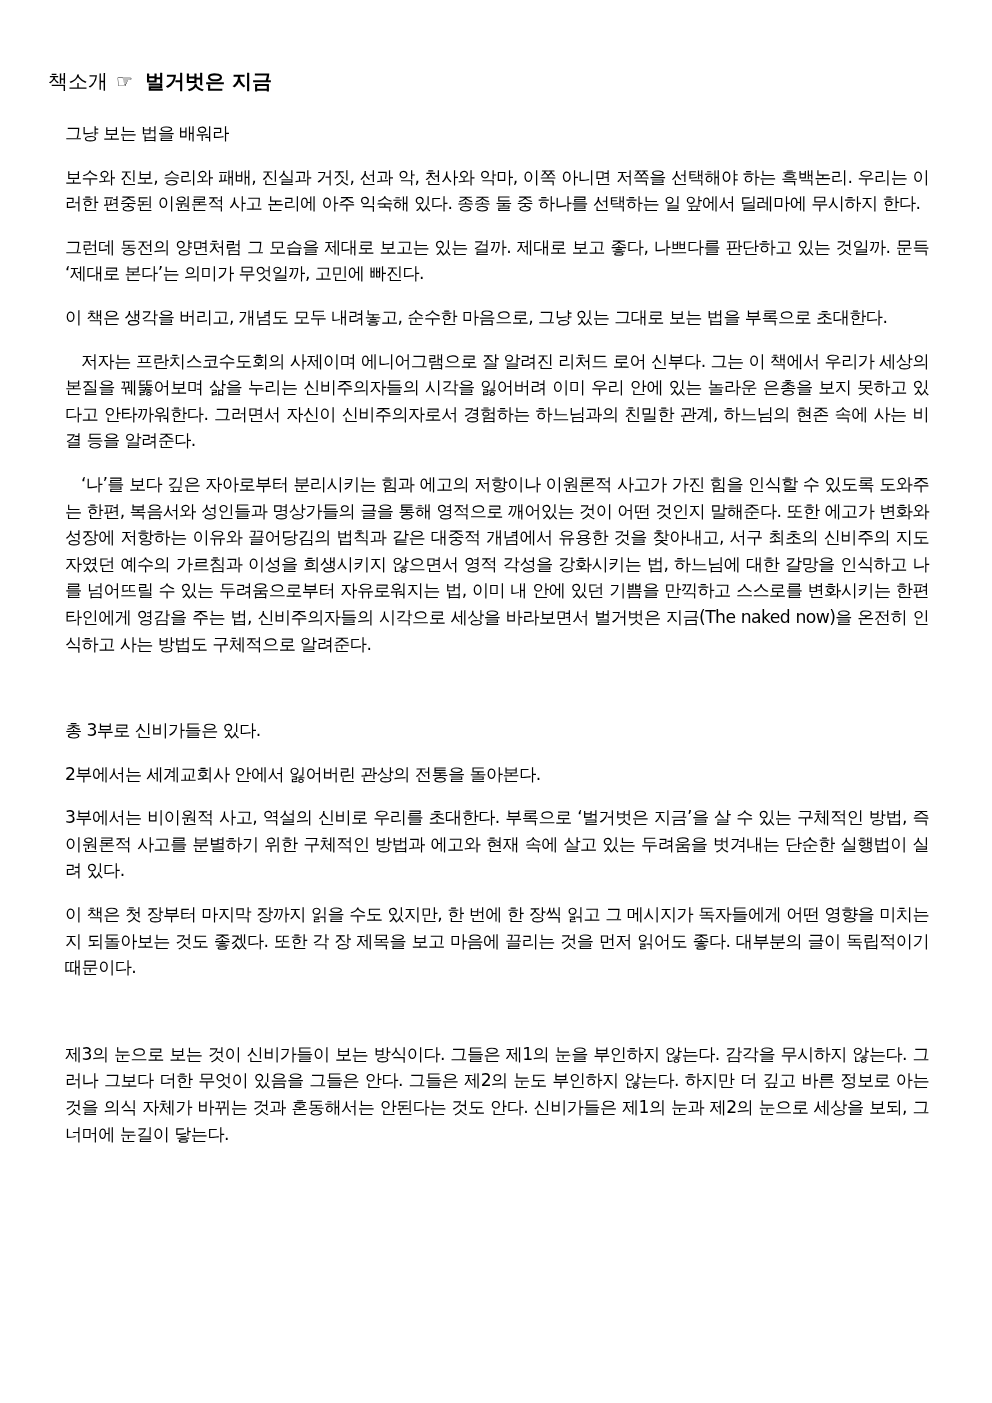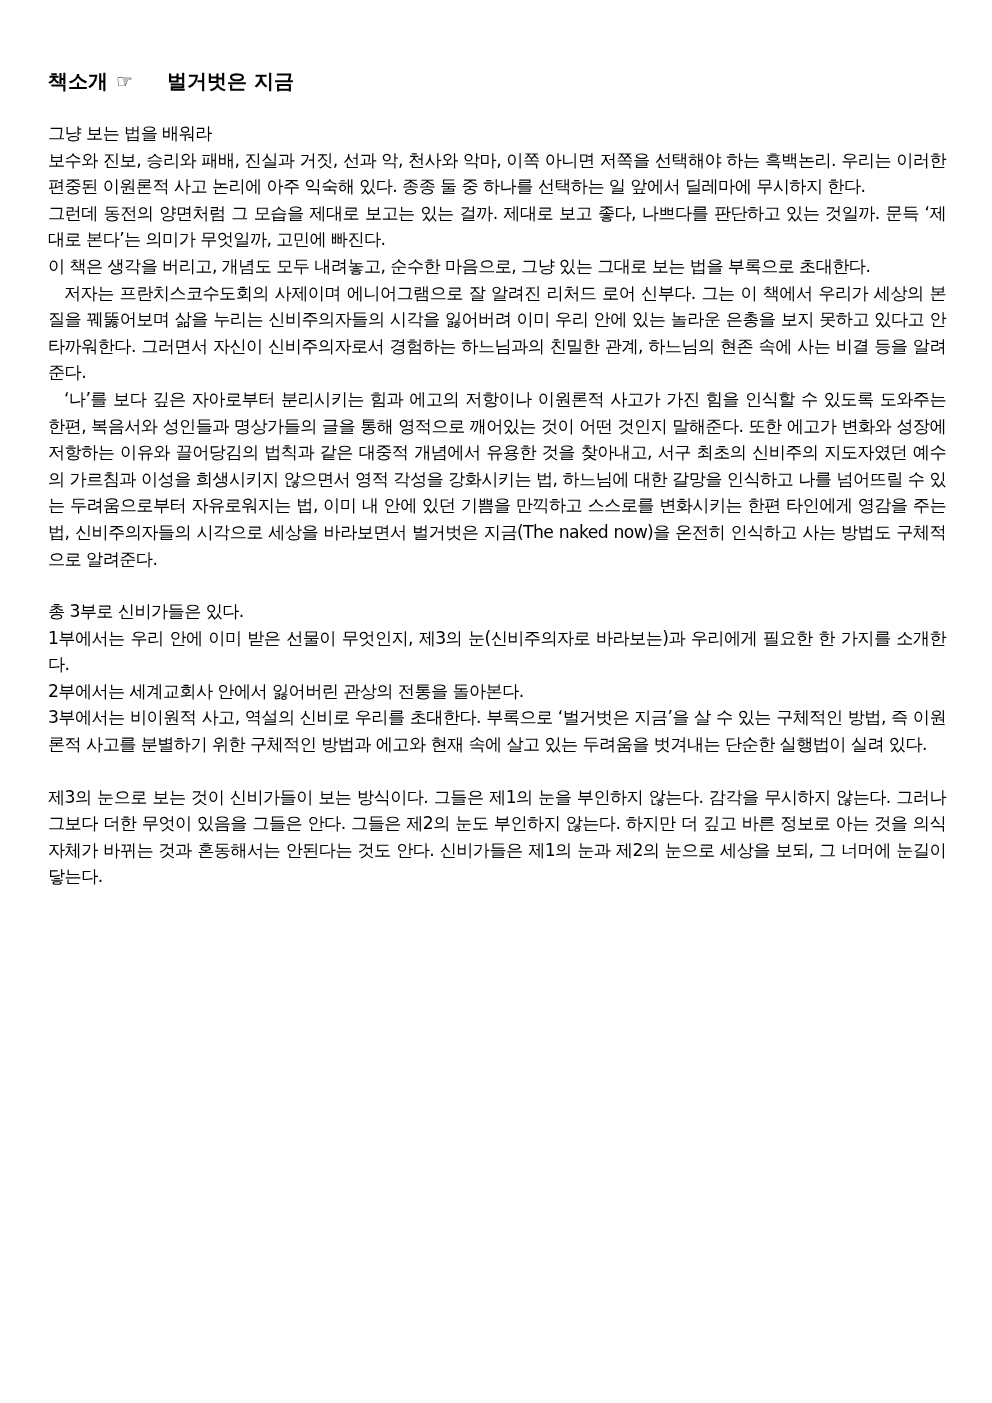--- a/index.html
+++ b/index.html
@@ -22,40 +22,40 @@
     }
     .title-row {
       font-family: "DejaVu Serif", serif;
       font-size: 20px;
       line-height: 30px;
       height: 30px;
       white-space: nowrap;
       margin-bottom: 24px;
     }
     .title-label {
-      font-weight: bold;
+      font-weight: normal;
     }
     .title-hand {
       display: inline-block;
       margin: 0 10px 0 8px;
       font-size: 19px;
     }
     .title-book {
       font-weight: bold;
-      margin-left: 24px;
+      margin-left: 2px;
     }
     .body-text {
       font-family: "DejaVu Sans", sans-serif;
       font-size: 17.2px;
       line-height: 26.6px;
       letter-spacing: -0.6px;
       text-align: justify;
     }
     .body-text p {
-      margin: 0;
+      margin: 17px;
     }
     .para-indent {
       text-indent: 16px;
     }
     .gap {
       height: 26px;
     }
   </style>
 </head>
 <body>
@@ -74,23 +74,23 @@
       <p>그런데 동전의 양면처럼 그 모습을 제대로 보고는 있는 걸까. 제대로 보고 좋다, 나쁘다를 판단하고 있는 것일까. 문득 ‘제대로 본다’는 의미가 무엇일까, 고민에 빠진다.</p>
       <p>이 책은 생각을 버리고, 개념도 모두 내려놓고, 순수한 마음으로, 그냥 있는 그대로 보는 법을 부록으로 초대한다.</p>
       <p class="para-indent">저자는 프란치스코수도회의 사제이며 에니어그램으로 잘 알려진 리처드 로어 신부다. 그는 이 책에서 우리가 세상의 본질을 꿰뚫어보며 삶을 누리는 신비주의자들의 시각을 잃어버려 이미 우리 안에 있는 놀라운 은총을 보지 못하고 있다고 안타까워한다. 그러면서 자신이 신비주의자로서 경험하는 하느님과의 친밀한 관계, 하느님의 현존 속에 사는 비결 등을 알려준다.</p>
       <p class="para-indent">‘나’를 보다 깊은 자아로부터 분리시키는 힘과 에고의 저항이나 이원론적 사고가 가진 힘을 인식할 수 있도록 도와주는 한편, 복음서와 성인들과 명상가들의 글을 통해 영적으로 깨어있는 것이 어떤 것인지 말해준다. 또한 에고가 변화와 성장에 저항하는 이유와 끌어당김의 법칙과 같은 대중적 개념에서 유용한 것을 찾아내고, 서구 최초의 신비주의 지도자였던 예수의 가르침과 이성을 희생시키지 않으면서 영적 각성을 강화시키는 법, 하느님에 대한 갈망을 인식하고 나를 넘어뜨릴 수 있는 두려움으로부터 자유로워지는 법, 이미 내 안에 있던 기쁨을 만끽하고 스스로를 변화시키는 한편 타인에게 영감을 주는 법, 신비주의자들의 시각으로 세상을 바라보면서 벌거벗은 지금(The naked now)을 온전히 인식하고 사는 방법도 구체적으로 알려준다.</p>
     </div>
 
     <div class="gap"></div>
 
     <div>
       <p>총 3부로 신비가들은 있다.</p>
-      <p>1부에서는 우리 안에 이미 받은 선물이 무엇인지, 제3의 눈(신비주의자로 바라보는)과 우리에게 필요한 한 가지를 소개한다.</p>
       <p>2부에서는 세계교회사 안에서 잃어버린 관상의 전통을 돌아본다.</p>
       <p>3부에서는 비이원적 사고, 역설의 신비로 우리를 초대한다. 부록으로 ‘벌거벗은 지금’을 살 수 있는 구체적인 방법, 즉 이원론적 사고를 분별하기 위한 구체적인 방법과 에고와 현재 속에 살고 있는 두려움을 벗겨내는 단순한 실행법이 실려 있다.</p>
+      <p>이 책은 첫 장부터 마지막 장까지 읽을 수도 있지만, 한 번에 한 장씩 읽고 그 메시지가 독자들에게 어떤 영향을 미치는지 되돌아보는 것도 좋겠다. 또한 각 장 제목을 보고 마음에 끌리는 것을 먼저 읽어도 좋다. 대부분의 글이 독립적이기 때문이다.</p>
     </div>
 
     <div class="gap"></div>
 
     <div>
       <p>제3의 눈으로 보는 것이 신비가들이 보는 방식이다. 그들은 제1의 눈을 부인하지 않는다. 감각을 무시하지 않는다. 그러나 그보다 더한 무엇이 있음을 그들은 안다. 그들은 제2의 눈도 부인하지 않는다. 하지만 더 깊고 바른 정보로 아는 것을 의식 자체가 바뀌는 것과 혼동해서는 안된다는 것도 안다. 신비가들은 제1의 눈과 제2의 눈으로 세상을 보되, 그 너머에 눈길이 닿는다.</p>
     </div>
 
     <div class="gap"></div>
 

